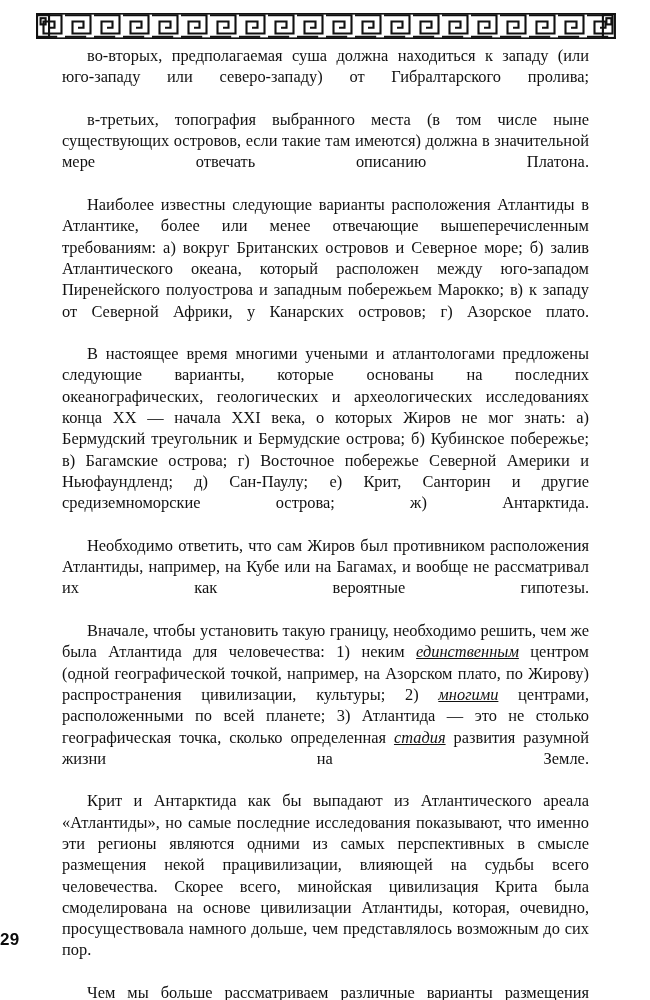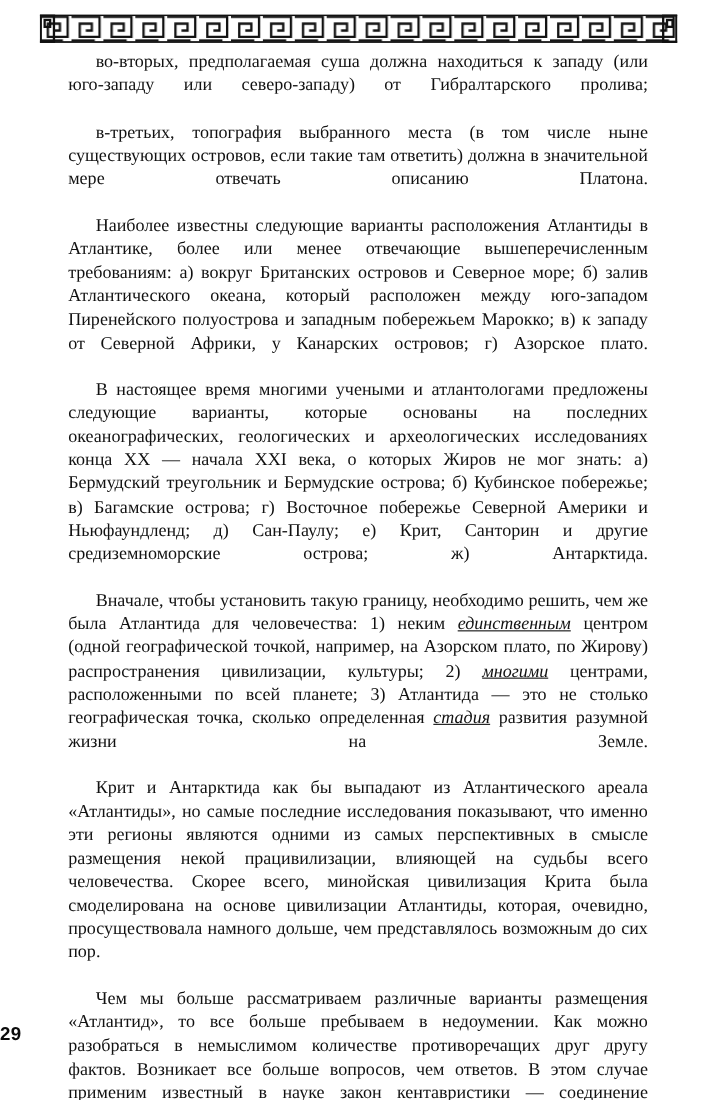--- a/index.html
+++ b/index.html
@@ -110,26 +110,27 @@
       </g>
       <rect x="0" y="0" width="580" height="1.6" fill="#111111"></rect>
       <rect x="0" y="24.4" width="580" height="1.6" fill="#111111"></rect>
     </svg>
   </div>
 
   <div class="text-column">
 
     <p class="para">во-вторых, предполагаемая суша должна находиться к западу (или юго-западу или северо-западу) от Гибралтарского пролива;</p>
 
-    <p class="para">в-третьих, топография выбранного места (в том числе ныне существующих островов, если такие там ответить) должна в значительной мере отвечать описанию Платона.</p>
+    <p class="para">в-третьих, топография выбранного места (в том числе ныне существующих островов, если такие там имеются) должна в значительной мере отвечать описанию Платона.</p>
 
     <p class="para">Наиболее известны следующие варианты расположения Атлантиды в Атлантике, более или менее отвечающие вышеперечисленным требованиям: а) вокруг Британских островов и Северное море; б) залив Атлантического океана, который расположен между юго-западом Пиренейского полуострова и западным побережьем Марокко; в) к западу от Северной Африки, у Канарских островов; г) Азорское плато.</p>
 
     <p class="para">В настоящее время многими учеными и атлантологами предложены следующие варианты, которые основаны на последних океанографических, геологических и археологических исследованиях конца XX — начала XXI века, о которых Жиров не мог знать: а) Бермудский треугольник и Бермудские острова; б) Кубинское побережье; в) Багамские острова; г) Восточное побережье Северной Америки и Ньюфаундленд; д) Сан-Паулу; е) Крит, Санторин и другие средиземноморские острова; ж) Антарктида.</p>
 
+    <p class="para">Необходимо ответить, что сам Жиров был противником расположения Атлантиды, например, на Кубе или на Багамах, и вообще не рассматривал их как вероятные гипотезы.</p>
 
     <p class="para"><span>Вначале, чтобы установить такую границу, необходимо решить, чем же была Атлантида для человечества: 1) неким </span><em class="it">единственным</em><span> центром (одной географической точкой, например, на Азорском плато, по Жирову) распространения цивилизации, культуры; 2) </span><em class="it">многими</em><span> центрами, расположенными по всей планете; 3) Атлантида — это не столько географическая точка, сколько определенная </span><em class="it">стадия</em><span> развития разумной жизни на Земле.</span></p>
 
     <p class="para">Крит и Антарктида как бы выпадают из Атлантического ареала «Атлантиды», но самые последние исследования показывают, что именно эти регионы являются одними из самых перспективных в смысле размещения некой працивилизации, влияющей на судьбы всего человечества. Скорее всего, минойская цивилизация Крита была смоделирована на основе цивилизации Атлантиды, которая, очевидно, просуществовала намного дольше, чем представлялось возможным до сих пор.</p>
 
     <p class="para"><span>Чем мы больше рассматриваем различные варианты размещения «Атлантид», то все больше пребываем в недоумении. Как можно разобраться в немыслимом количестве противоречащих друг другу фактов. Возникает все больше вопросов, чем ответов. В этом случае применим известный в науке закон кентавристики — соединение противоположностей. Сама по себе </span></p>
 
   </div>
 
   <div class="folio">29</div>

